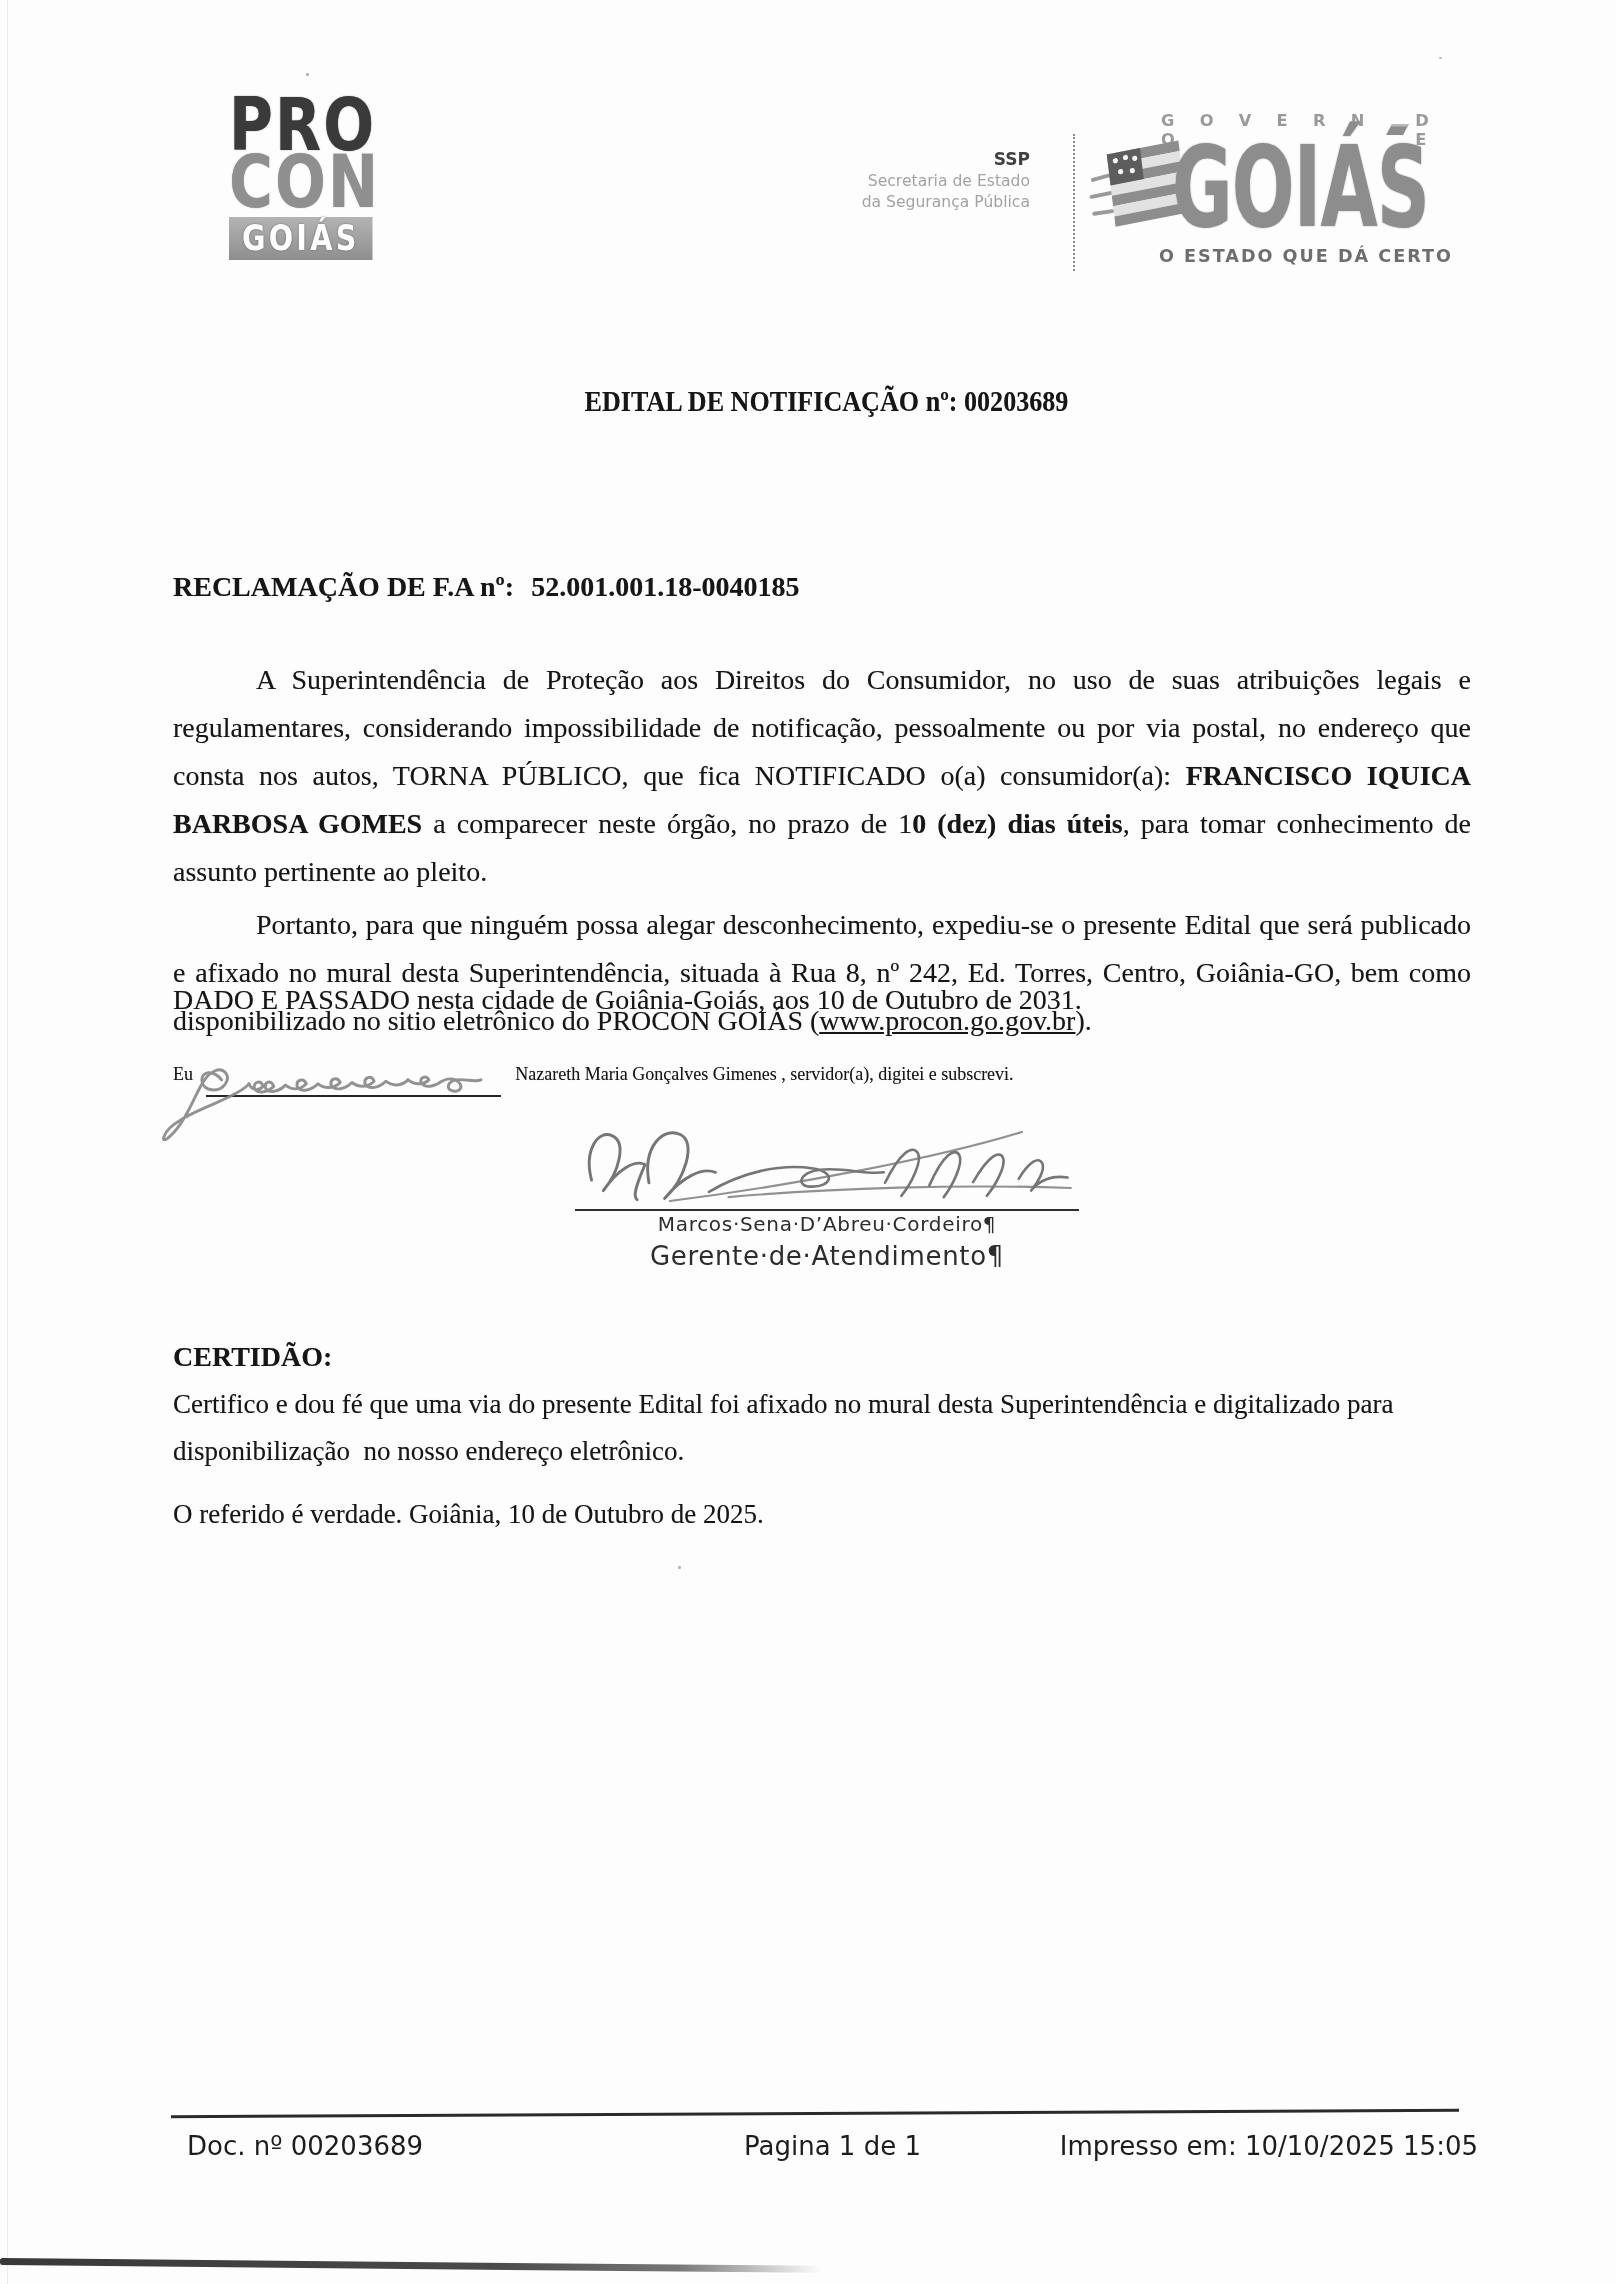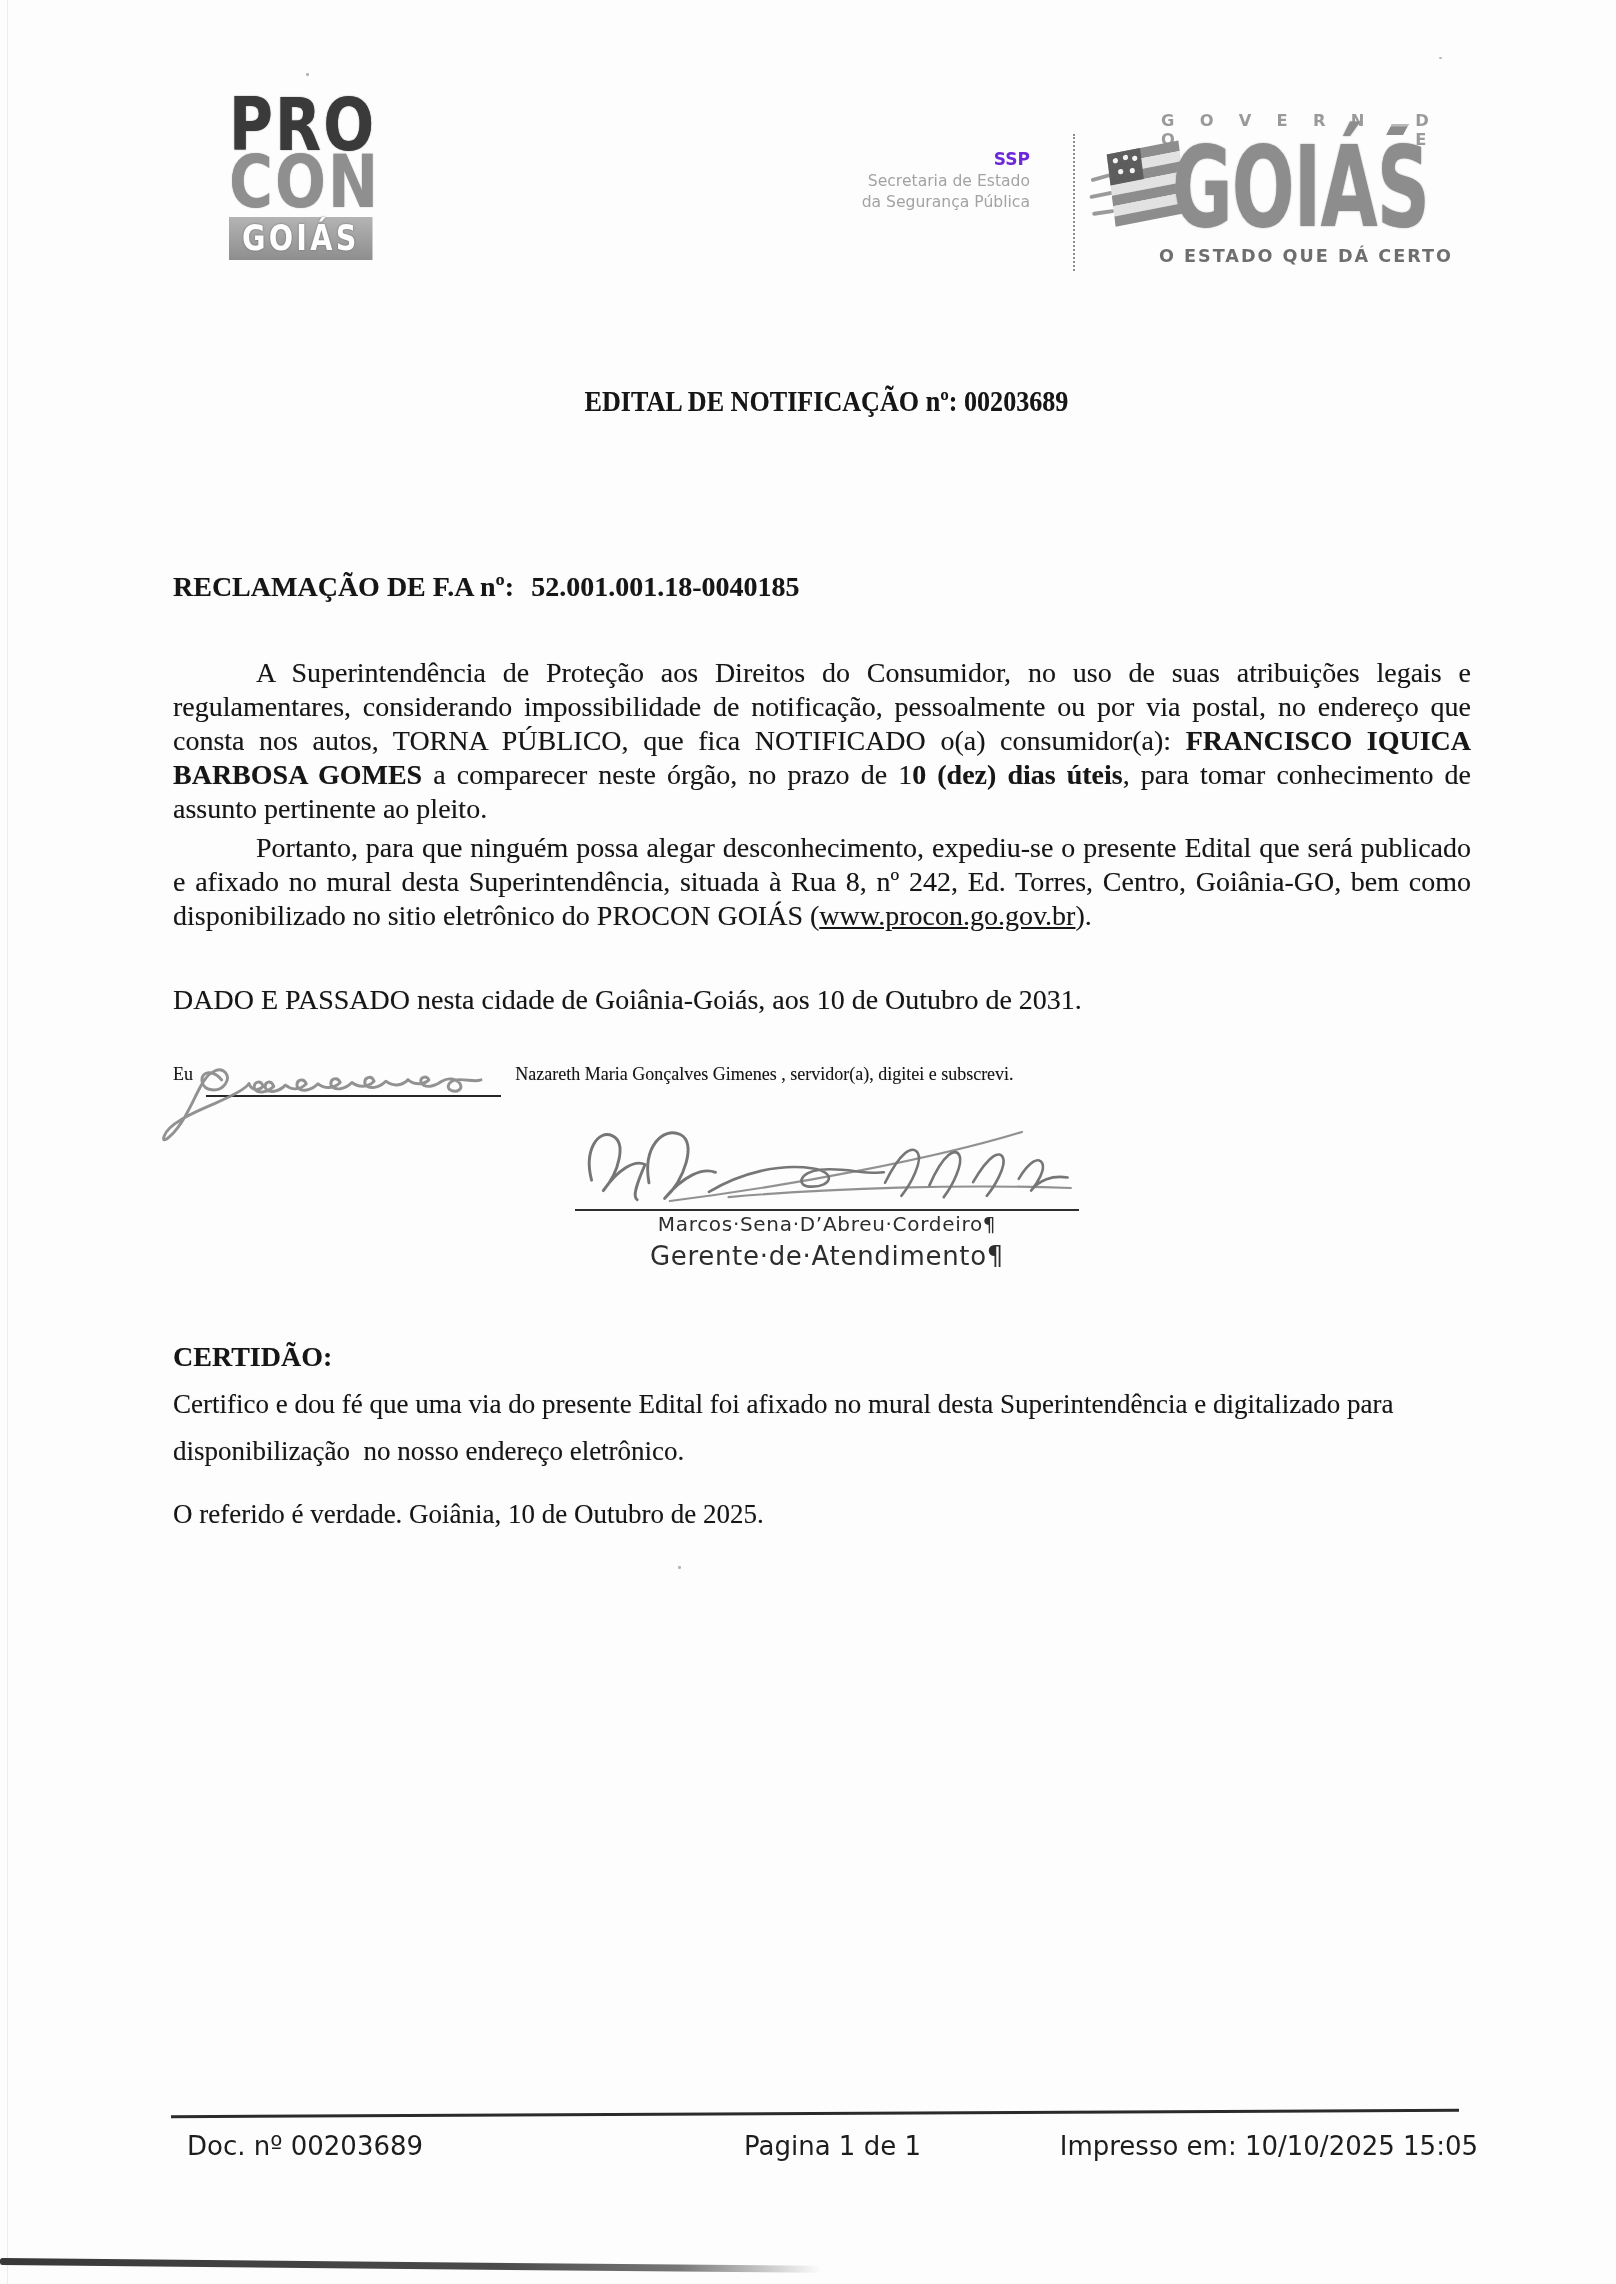--- a/index.html
+++ b/index.html
@@ -21,21 +21,21 @@
   .procon .pro{font-size:73px;color:#3a3a3a;text-shadow:0 0 1.3px #555;}
   .procon .con{font-size:73px;color:#8f8f8f;text-shadow:0 0 1.3px #9a9a9a;}
   .procon .box{margin-top:6.5px;width:175px;height:43px;
     background:linear-gradient(180deg,#b4b4b4 0%,#8e8e8e 100%);
     display:flex;align-items:center;justify-content:center;
     font-size:35px;color:#fff;letter-spacing:3.9px;text-shadow:0 0 2px #5c5c5c;}
 
   
   .ssp{position:absolute;right:587px;top:149px;text-align:right;
     font-family:"DejaVu Sans", sans-serif;line-height:21.5px;}
-  .ssp .abbr{font-size:17px;font-weight:bold;color:#6d28d9;}
+  .ssp .abbr{font-size:17px;font-weight:bold;color:#404040;}
   .ssp .sub{font-size:15.6px;color:#a3a3a3;}
 
   .hdr-divider{position:absolute;left:1073px;top:134px;height:137px;width:0;
     border-left:2px dotted #6f6f6f;opacity:.8;}
 
   
   .gov{position:absolute;left:1089px;top:104px;width:378px;}
   .gov-top{position:absolute;left:72px;top:6.5px;width:306px;display:flex;align-items:center;gap:9px;
     font-family:"DejaVu Sans", sans-serif;font-weight:bold;font-size:16.3px;
     letter-spacing:9.8px;color:#9a9a9a;}
@@ -49,21 +49,21 @@
     font-family:"DejaVu Sans", sans-serif;font-weight:bold;font-size:17.6px;
     letter-spacing:2px;color:#6e6e6e;}
   .flag-svg{position:absolute;left:0;top:25px;}
 
   
   .title{position:absolute;left:0;top:385px;width:1617px;text-align:center;
     font-weight:bold;font-size:29px;transform:translateX(18px) scaleX(.9);}
   .complaint{position:absolute;left:173px;top:571px;font-weight:bold;font-size:28px;}
   .complaint .num{margin-left:17px;}
   .bodycol{position:absolute;left:173px;top:656px;width:1298px;}
-  p.body-text{margin:0 0 5.2px 0;font-size:28px;line-height:34px;
+  p.body-text{margin:0 0 5.2px 0;font-size:28px;line-height:48px;
     text-align:justify;text-indent:83px;white-space:pre-wrap;}
   p.body-text b{font-weight:bold;}
   .uline{text-decoration:underline;margin-top:19px;}
   .dado{position:absolute;left:173px;top:984px;font-size:28px;}
 
   
   .eu-row{position:absolute;left:173px;top:1064px;display:flex;align-items:flex-start;font-size:18px;}
   .eu-label{margin-right:13px;}
   .sig-slot{position:relative;display:inline-block;width:295px;height:31px;
     border-bottom:2.6px solid #262626;margin-right:14.3px;}

